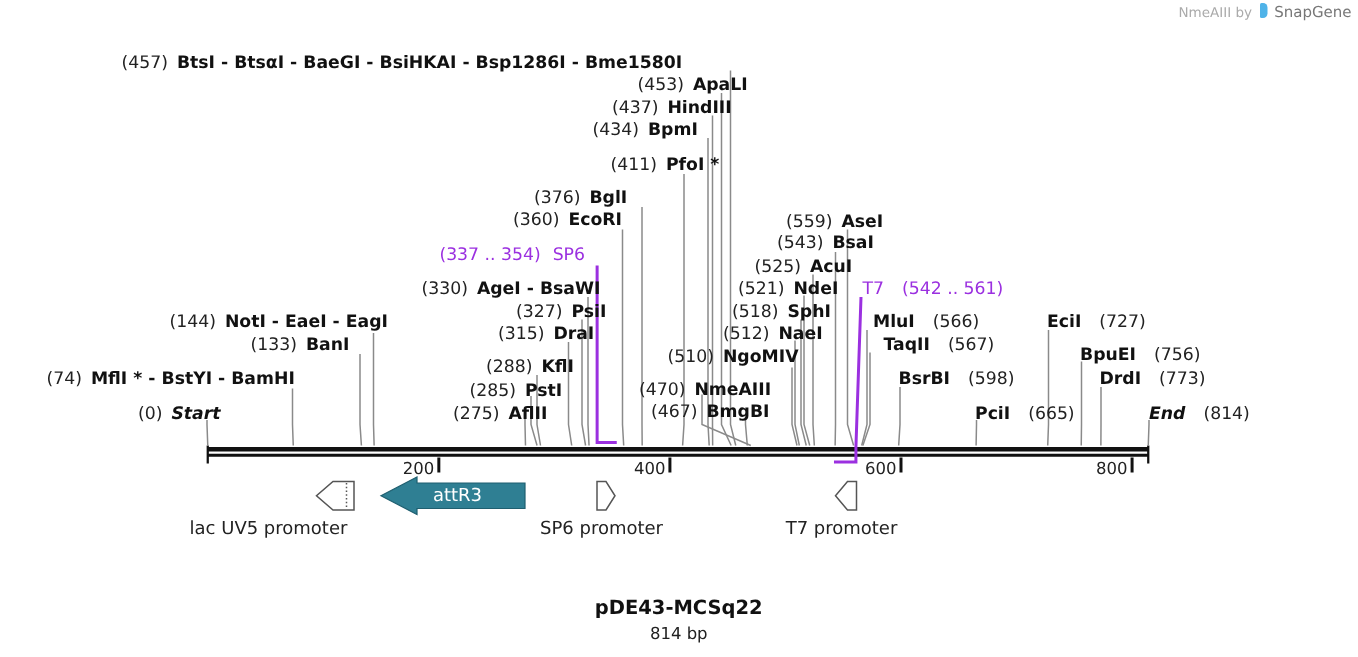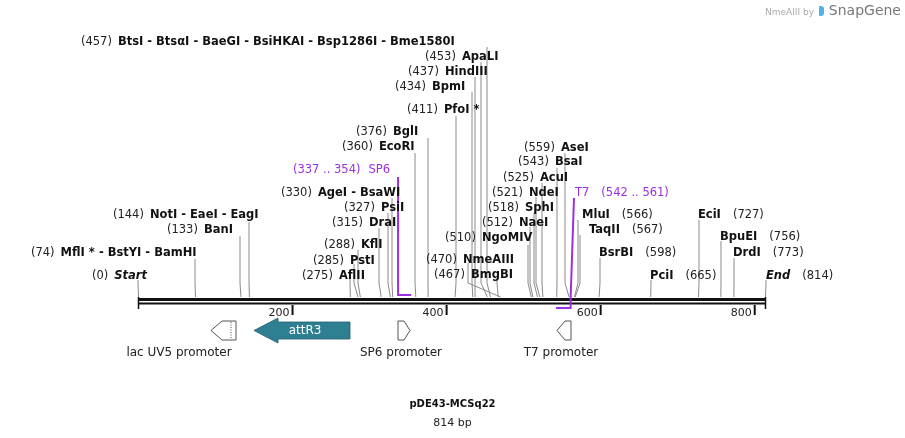--- a/index.html
+++ b/index.html
@@ -5,24 +5,24 @@
   html, body { margin:0; padding:0; background:#ffffff; }
   body { width:905px; height:438px; position:relative; overflow:hidden;
          font-family:"DejaVu Sans", sans-serif; }
   #map { position:absolute; left:0; top:0; }
   .lbl { font-family:"DejaVu Sans", sans-serif; font-size:11.5px; }
   .enz { font-weight:bold; fill:#111; }
   .pos { fill:#222; }
   .prim { fill:#9b30e0; }
   .feat-lbl { font-size:12px; fill:#222; }
   .credit { position:absolute; right:4px; top:2px; font-size:9px; color:#aaa; }
-  .credit .brand { color:#777; font-size:14px;margin-top:34px; }
+  .credit .brand { color:#777; font-size:10px;margin-top:34px; }
   .credit .logo { display:inline-block; width:5px; height:10px; background:#4fb3e8; border-radius:1px 3px 3px 1px; vertical-align:-1px; margin:0 2px; }
   .title { position:absolute; left:0; width:905px; top:398px; text-align:center;
-           font-weight:bold; font-size:10px; color:#111; }
+           font-weight:bold; font-size:13px; color:#111; }
   .subtitle { position:absolute; left:0; width:905px; top:416px; text-align:center;
            font-size:11px; color:#222; }
 </style>
 </head>
 <body>
 
 <div class="credit">
   <span>NmeAIII by</span>
   <span class="logo"></span>
   <span class="brand">SnapGene</span>

